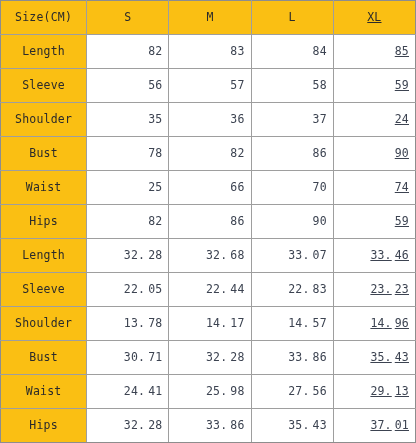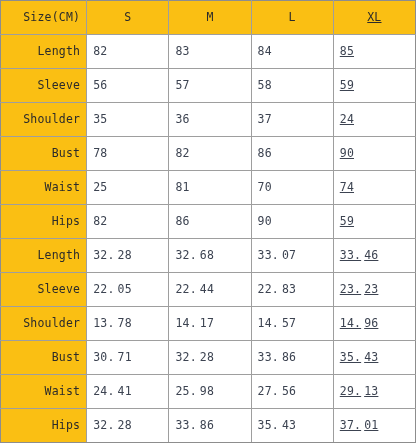--- a/index.html
+++ b/index.html
@@ -40,37 +40,37 @@
   
   #size-chart tr:first-child td { border-top-color: #8d8d8d; }
   #size-chart tr:last-child td  { border-bottom-color: #8d8d8d; }
   #size-chart td:first-child    { border-left-color: #8d8d8d; }
   #size-chart td:last-child     { border-right-color: #8d8d8d; text-decoration: underline; }
 
   
   .cell-label {
     background: #fabf13;
     color: #2b2b2b;
-    text-align: right;
+    text-align: center;
     letter-spacing: 0.2px;
   }
 
   
   .row-header .cell-header {
     background: #fabf13;
     color: #2b2b2b;
     text-align: center;
     letter-spacing: 0.2px;
   }
 
   
   .cell-value {
     background: #ffffff;
     color: #3c4351;
-    text-align: left;
+    text-align: right;
     letter-spacing: 0.2px;
   }
 
   
   .cell-value .dec-gap { display: inline-block; width: 3px; }
 </style>
 </head>
 <body>
 
 <table id="size-chart">
@@ -113,21 +113,21 @@
       <tr class="row-data">
         <td class="cell-label">Bust</td>
         <td class="cell-value">78</td>
         <td class="cell-value">82</td>
         <td class="cell-value">86</td>
         <td class="cell-value">90</td>
       </tr>
       <tr class="row-data">
         <td class="cell-label">Waist</td>
         <td class="cell-value">25</td>
-        <td class="cell-value">81</td>
+        <td class="cell-value">66</td>
         <td class="cell-value">70</td>
         <td class="cell-value">74</td>
       </tr>
       <tr class="row-data">
         <td class="cell-label">Hips</td>
         <td class="cell-value">82</td>
         <td class="cell-value">86</td>
         <td class="cell-value">90</td>
         <td class="cell-value">59</td>
       </tr>

